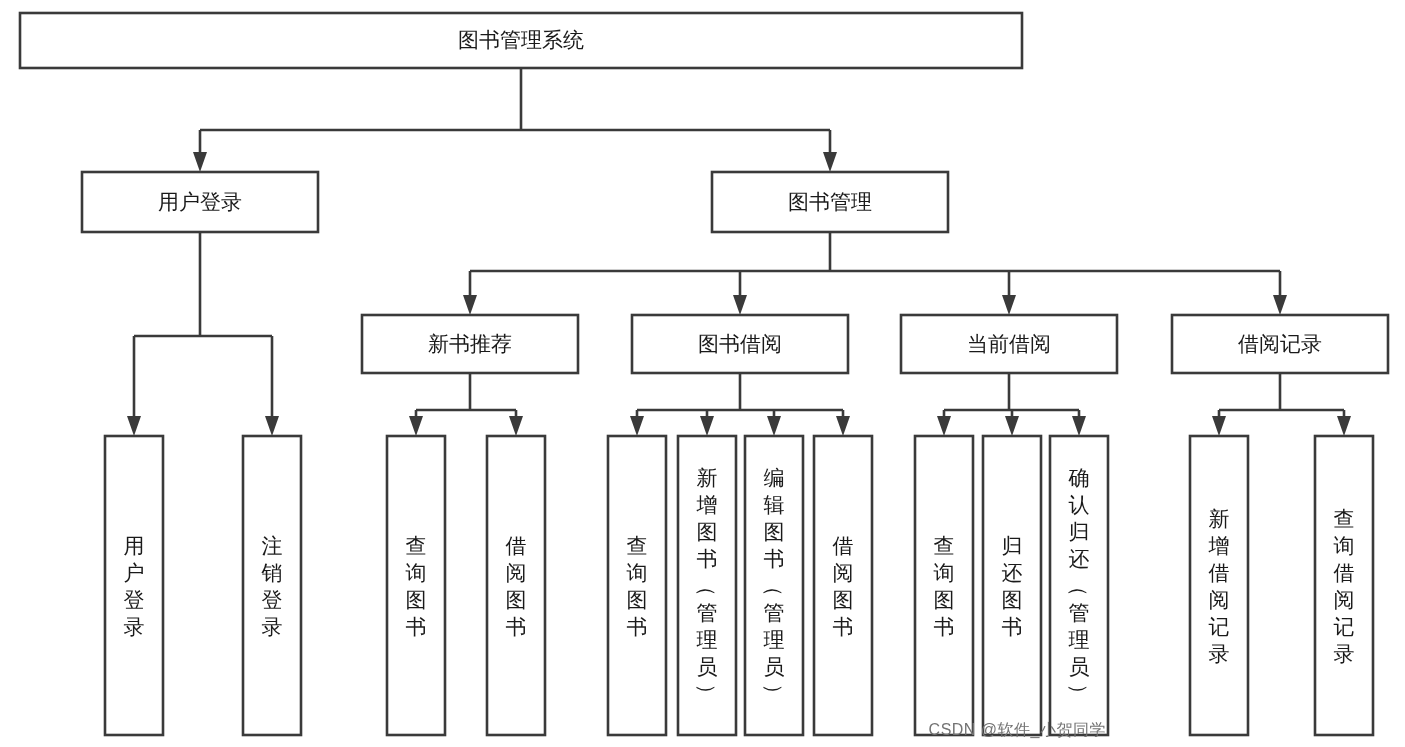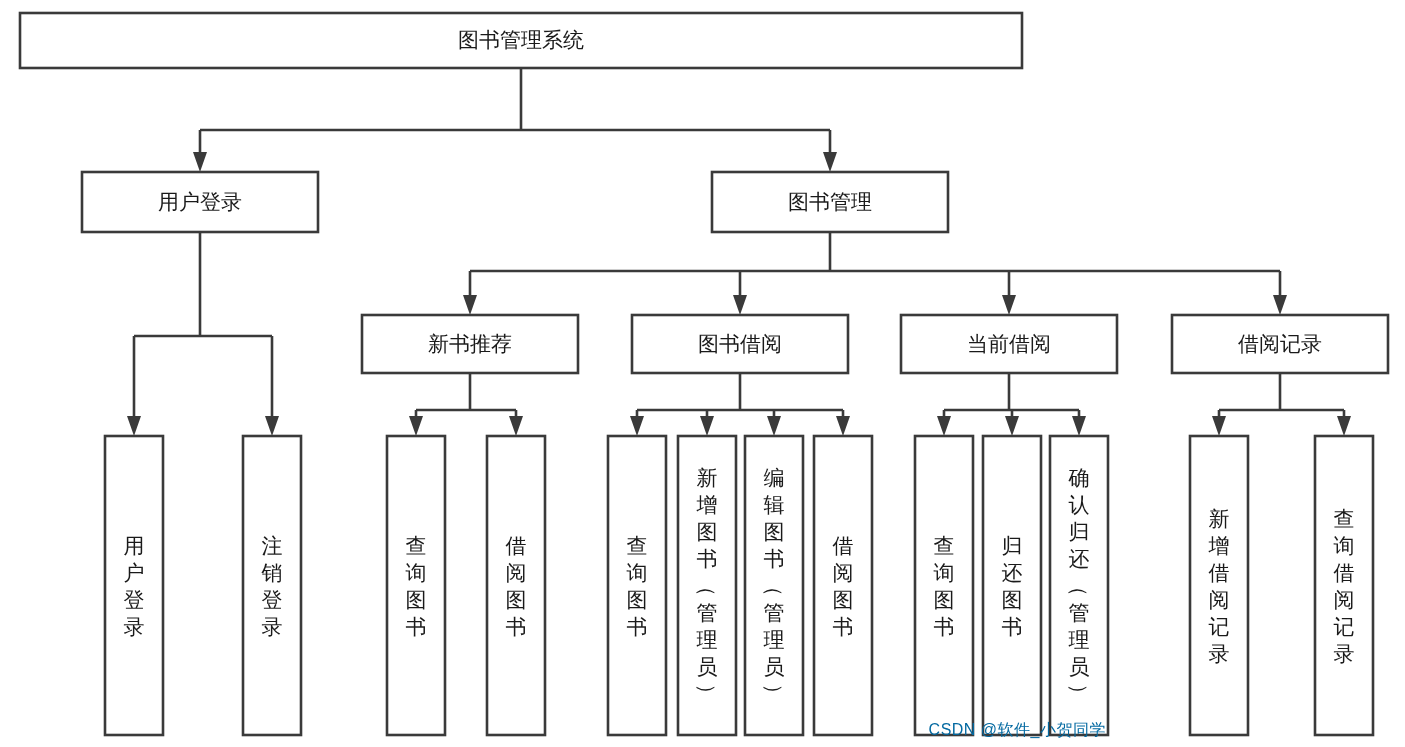--- a/index.html
+++ b/index.html
@@ -54,21 +54,21 @@
     fill: #1a1a1a;
     text-anchor: middle;
     white-space: pre;
   }
   .watermark {
     position: absolute;
     right: 10px;
     bottom: 6px;
     font-family: "Liberation Sans", "DejaVu Sans", sans-serif;
     font-size: 16px;
-    color: #0369a1;
+    color: #737373;
     letter-spacing: 0.5px;
     pointer-events: none;
     user-select: none;
   }
 </style>
 </head>
 <body>
 
 <div id="diagram-root">
   <svg id="tree-svg" viewBox="0 0 1405 747" xmlns="http://www.w3.org/2000/svg">

